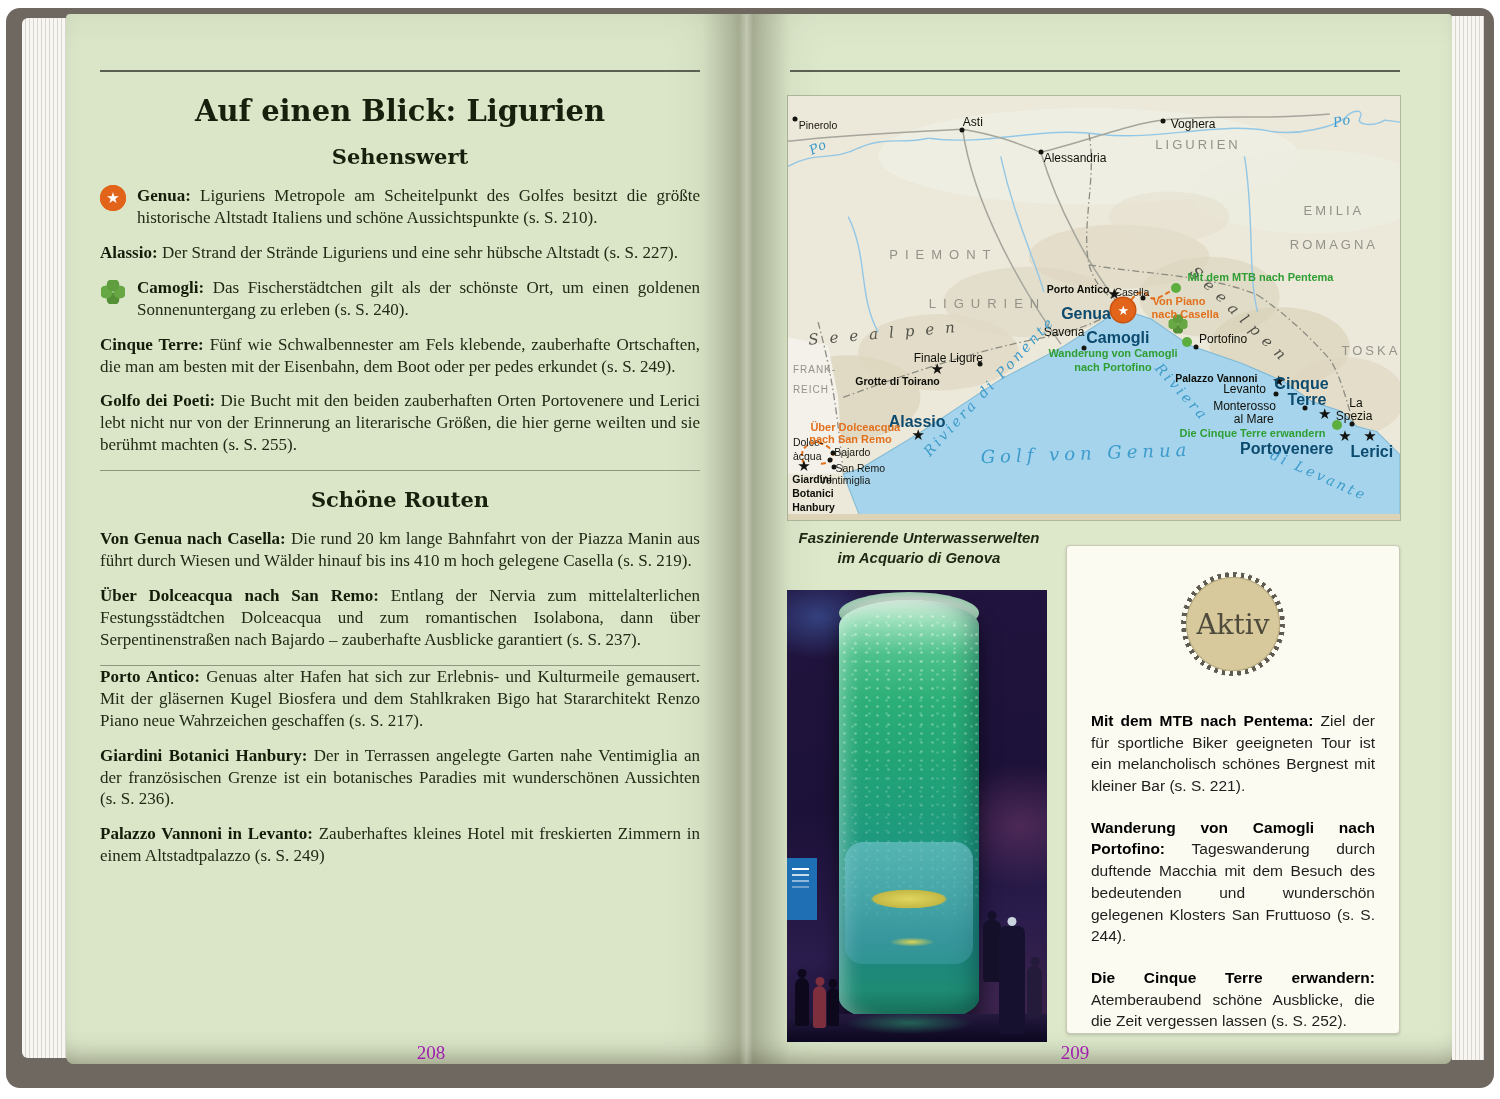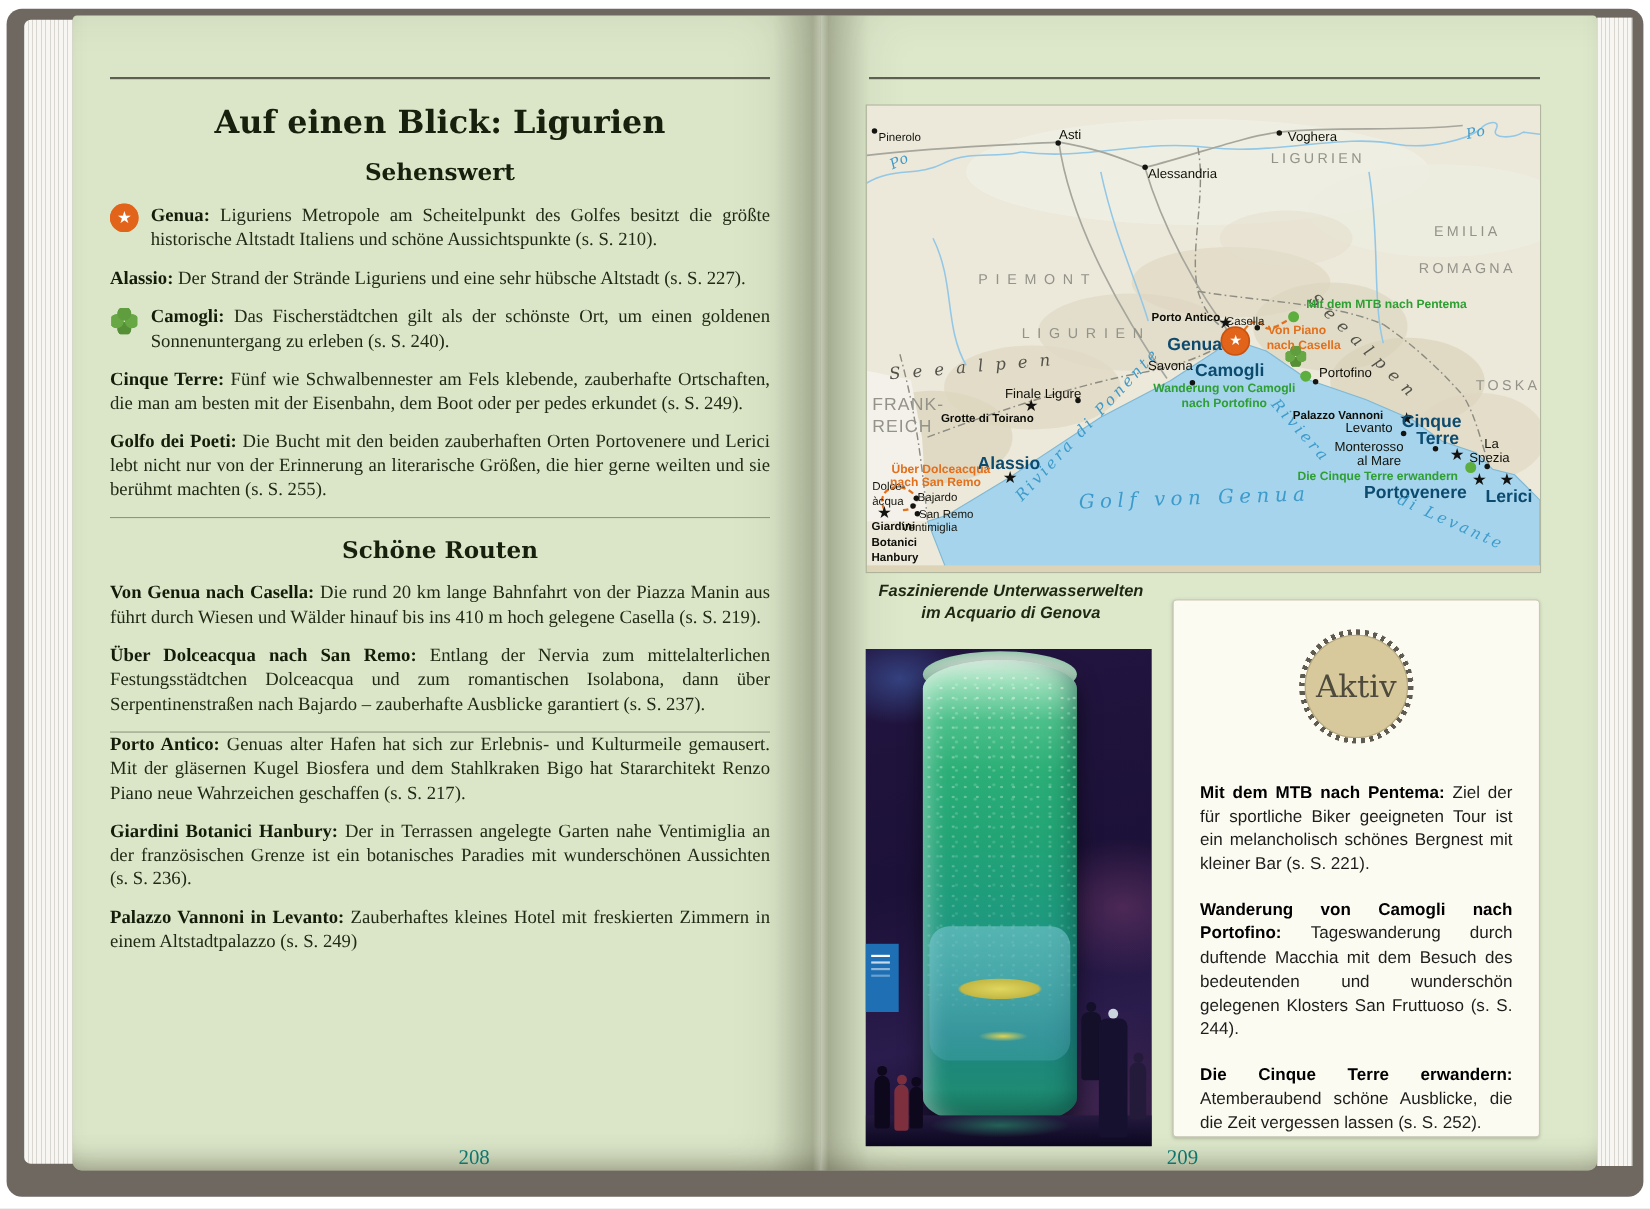--- a/index.html
+++ b/index.html
@@ -33,33 +33,33 @@
   .entry-icon{position:absolute;left:0;top:0;}
   .entry-icon.star-badge{width:26px;height:26px;border-radius:50%;background:#e2641b;color:#fff;
     display:flex;align-items:center;justify-content:center;font-size:15px;line-height:1;
     font-family:"DejaVu Sans",sans-serif;box-shadow:inset 0 0 0 2px #e2641b, inset 0 0 0 3px #fff0;}
   .entry-icon.clover{left:1px;top:3px;width:24px;height:24px;background:
     radial-gradient(circle at 50% 21%,#5f9d3e 27%,transparent 30%),
     radial-gradient(circle at 21% 50%,#67a845 27%,transparent 30%),
     radial-gradient(circle at 79% 50%,#67a845 27%,transparent 30%),
     radial-gradient(circle at 50% 79%,#558f36 27%,transparent 30%);}
   .pagenum{position:absolute;top:1028px;width:70px;text-align:center;
-    font-family:"Liberation Serif",serif;font-size:19px;color:#0f766e;}
+    font-family:"Liberation Serif",serif;font-size:19px;color:#a21caf;}
   .pagenum-left{left:330px;}
   .pagenum-right{left:294px;}
   
   .rule-right{position:absolute;left:44px;top:56px;width:610px;height:2px;background:#5c6052;}
   .map{position:absolute;left:42px;top:82px;width:612px;height:424px;background:#ece8da;overflow:hidden;
     box-shadow:0 0 0 1px rgba(110,110,90,.4);}
   .map svg{position:absolute;left:0;top:0;width:100%;height:100%;}
   .map-labels{position:absolute;left:0;top:0;right:0;bottom:0;}
   .ml{position:absolute;white-space:nowrap;font-family:"Liberation Sans",sans-serif;}
   .ml.region{color:#93938a;font-size:13px;letter-spacing:3px;}
   .ml.sp{letter-spacing:7px;}
-  .ml.tight{letter-spacing:1px;font-size:16px;}
+  .ml.tight{letter-spacing:1px;font-size:10px;}
   .ml.city{font-size:10.5px;color:#16160f;}
   .ml.city-md{font-size:12px;color:#101009;}
   .ml.city-bold{font-size:10.5px;font-weight:bold;color:#0d0d08;}
   .ml.city-big{font-size:16px;font-weight:bold;color:#0c4a6e;}
   .ml.sea{color:#3d9bcb;font-style:italic;font-family:"DejaVu Serif",serif;font-size:14px;letter-spacing:3px;}
   .ml.sea-big{font-size:18px;letter-spacing:5px;}
   .ml.po{font-size:13px;letter-spacing:1px;}
   .ml.green{color:#2f9e33;font-weight:bold;font-size:11px;}
   .ml.orange{color:#e2701c;font-weight:bold;font-size:11px;}
   .ml.alps{color:#52524a;font-style:italic;font-family:"DejaVu Serif",serif;font-size:15px;letter-spacing:11px;}

